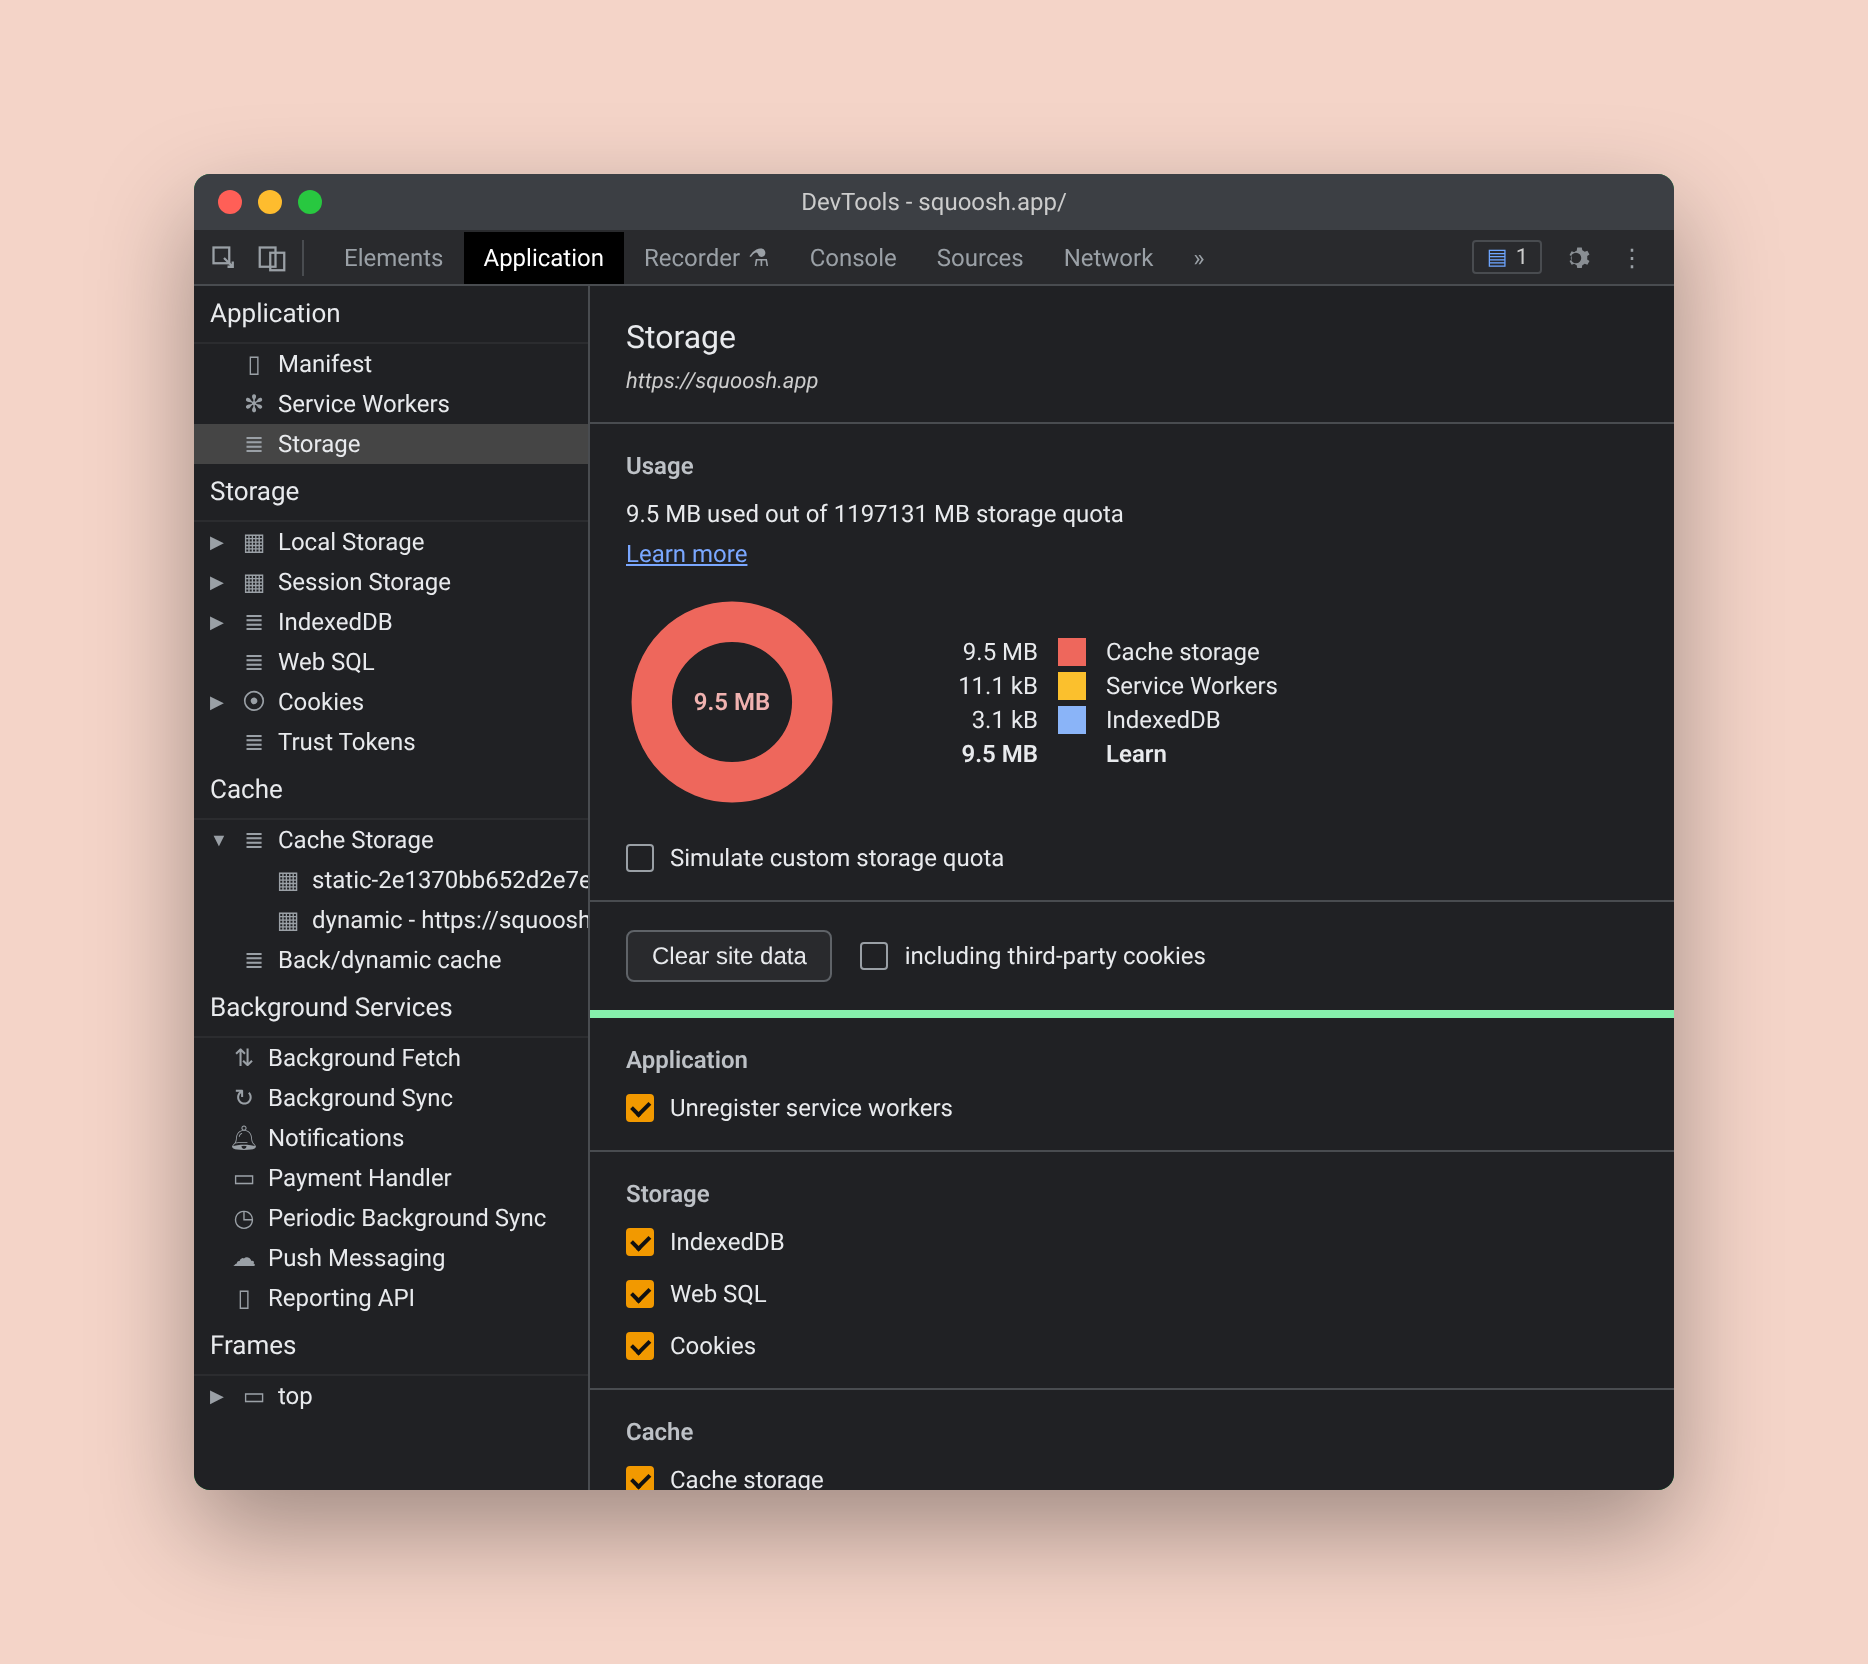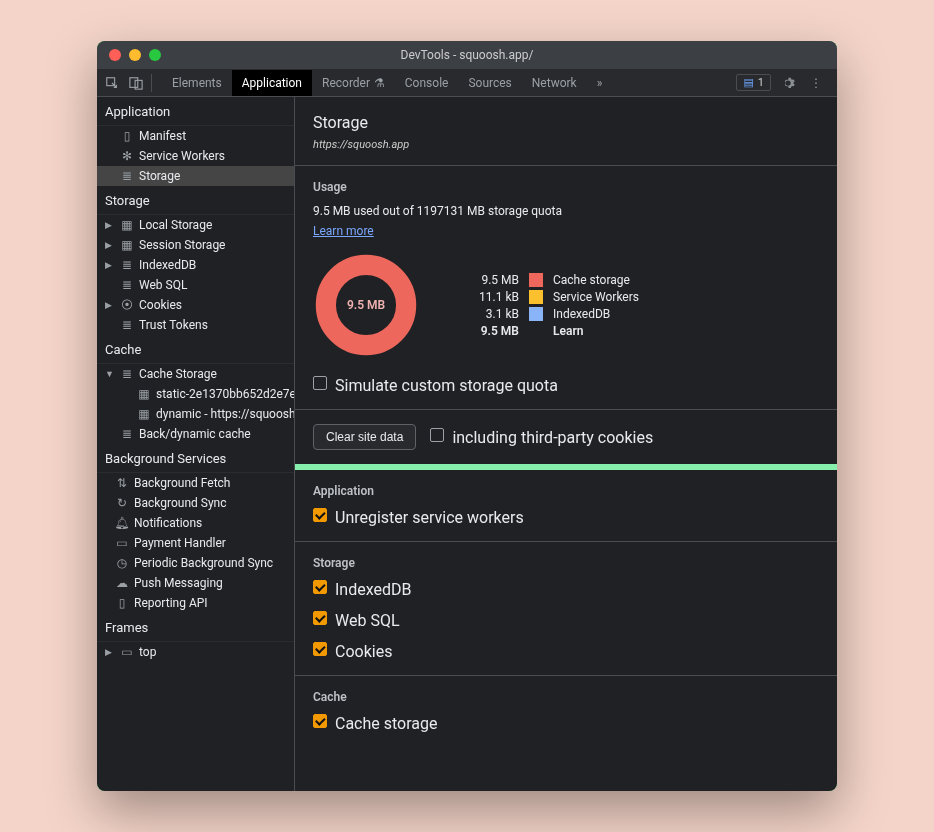--- a/index.html
+++ b/index.html
@@ -9,21 +9,21 @@
     height: 832px;
     font-family: -apple-system, BlinkMacSystemFont, "Segoe UI", Roboto, sans-serif;
     display: flex;
     align-items: center;
     justify-content: center;
     font-size: 12px;
     color: #e8eaed;
   }
   .window {
     width: 740px;
-    height: 750px;
+    height: 658px;
     background: #22c55e;
     border-radius: 8px;
     overflow: hidden;
     box-shadow: 0 20px 50px rgba(0,0,0,0.35);
     display: flex;
     flex-direction: column;
   }
   .titlebar {
     height: 28px;
     background: #3c3f44;
@@ -139,32 +139,32 @@
     position:absolute; inset:0; display:flex; align-items:center; justify-content:center;
     font-size:12px; font-weight:600; color:#f0b2b0;
   }
   .legend { font-size:12px; color:#e8eaed; }
   .legend-row { display:flex; align-items:center; gap:10px; margin:3px 0; }
   .legend-row .val { width:50px; text-align:right; }
   .swatch { width:14px; height:14px; }
   .legend-row .lbl { }
   .legend-row.total .val { font-weight:600; }
   .legend-row.total .lbl { font-weight:600; }
-  .cb-row { display:flex; align-items:flex-start; gap:8px; font-size:16px; color:#e8eaed; }
+  .cb-row { display:flex; align-items:flex-end; gap:8px; font-size:12px; color:#e8eaed; }
   .cb {
     width:14px; height:14px; border:1px solid #9aa0a6; border-radius:2px;
     display:inline-flex; align-items:center; justify-content:center; flex-shrink:0;
     background: transparent;
   }
   .cb.checked { background:#f29900; border-color:#f29900; }
   .cb.checked::after {
     content:""; display:block; width:4px; height:7px;
     border:solid #111; border-width:0 2px 2px 0; transform:rotate(45deg) translate(-0.5px,-1px);
   }
-  .group2 { padding: 14px 18px; border-bottom: 6px solid #86efac; }
+  .group2 { padding: 14px 18px; border-bottom: 4px solid #86efac; }
   .btn {
     background:#292a2d; border:1px solid #5f6368; border-radius:4px;
     color:#e8eaed; padding:5px 12px; font-size:12px; cursor:pointer;
   }
   .clear-row { display:flex; align-items:center; gap:14px; }
   .check-list { display:flex; flex-direction:column; gap:12px; margin-top:2px; }
   .muted-icon { color:#9aa0a6; }
   
   ::-webkit-scrollbar { width:0; height:0; }
 </style>

